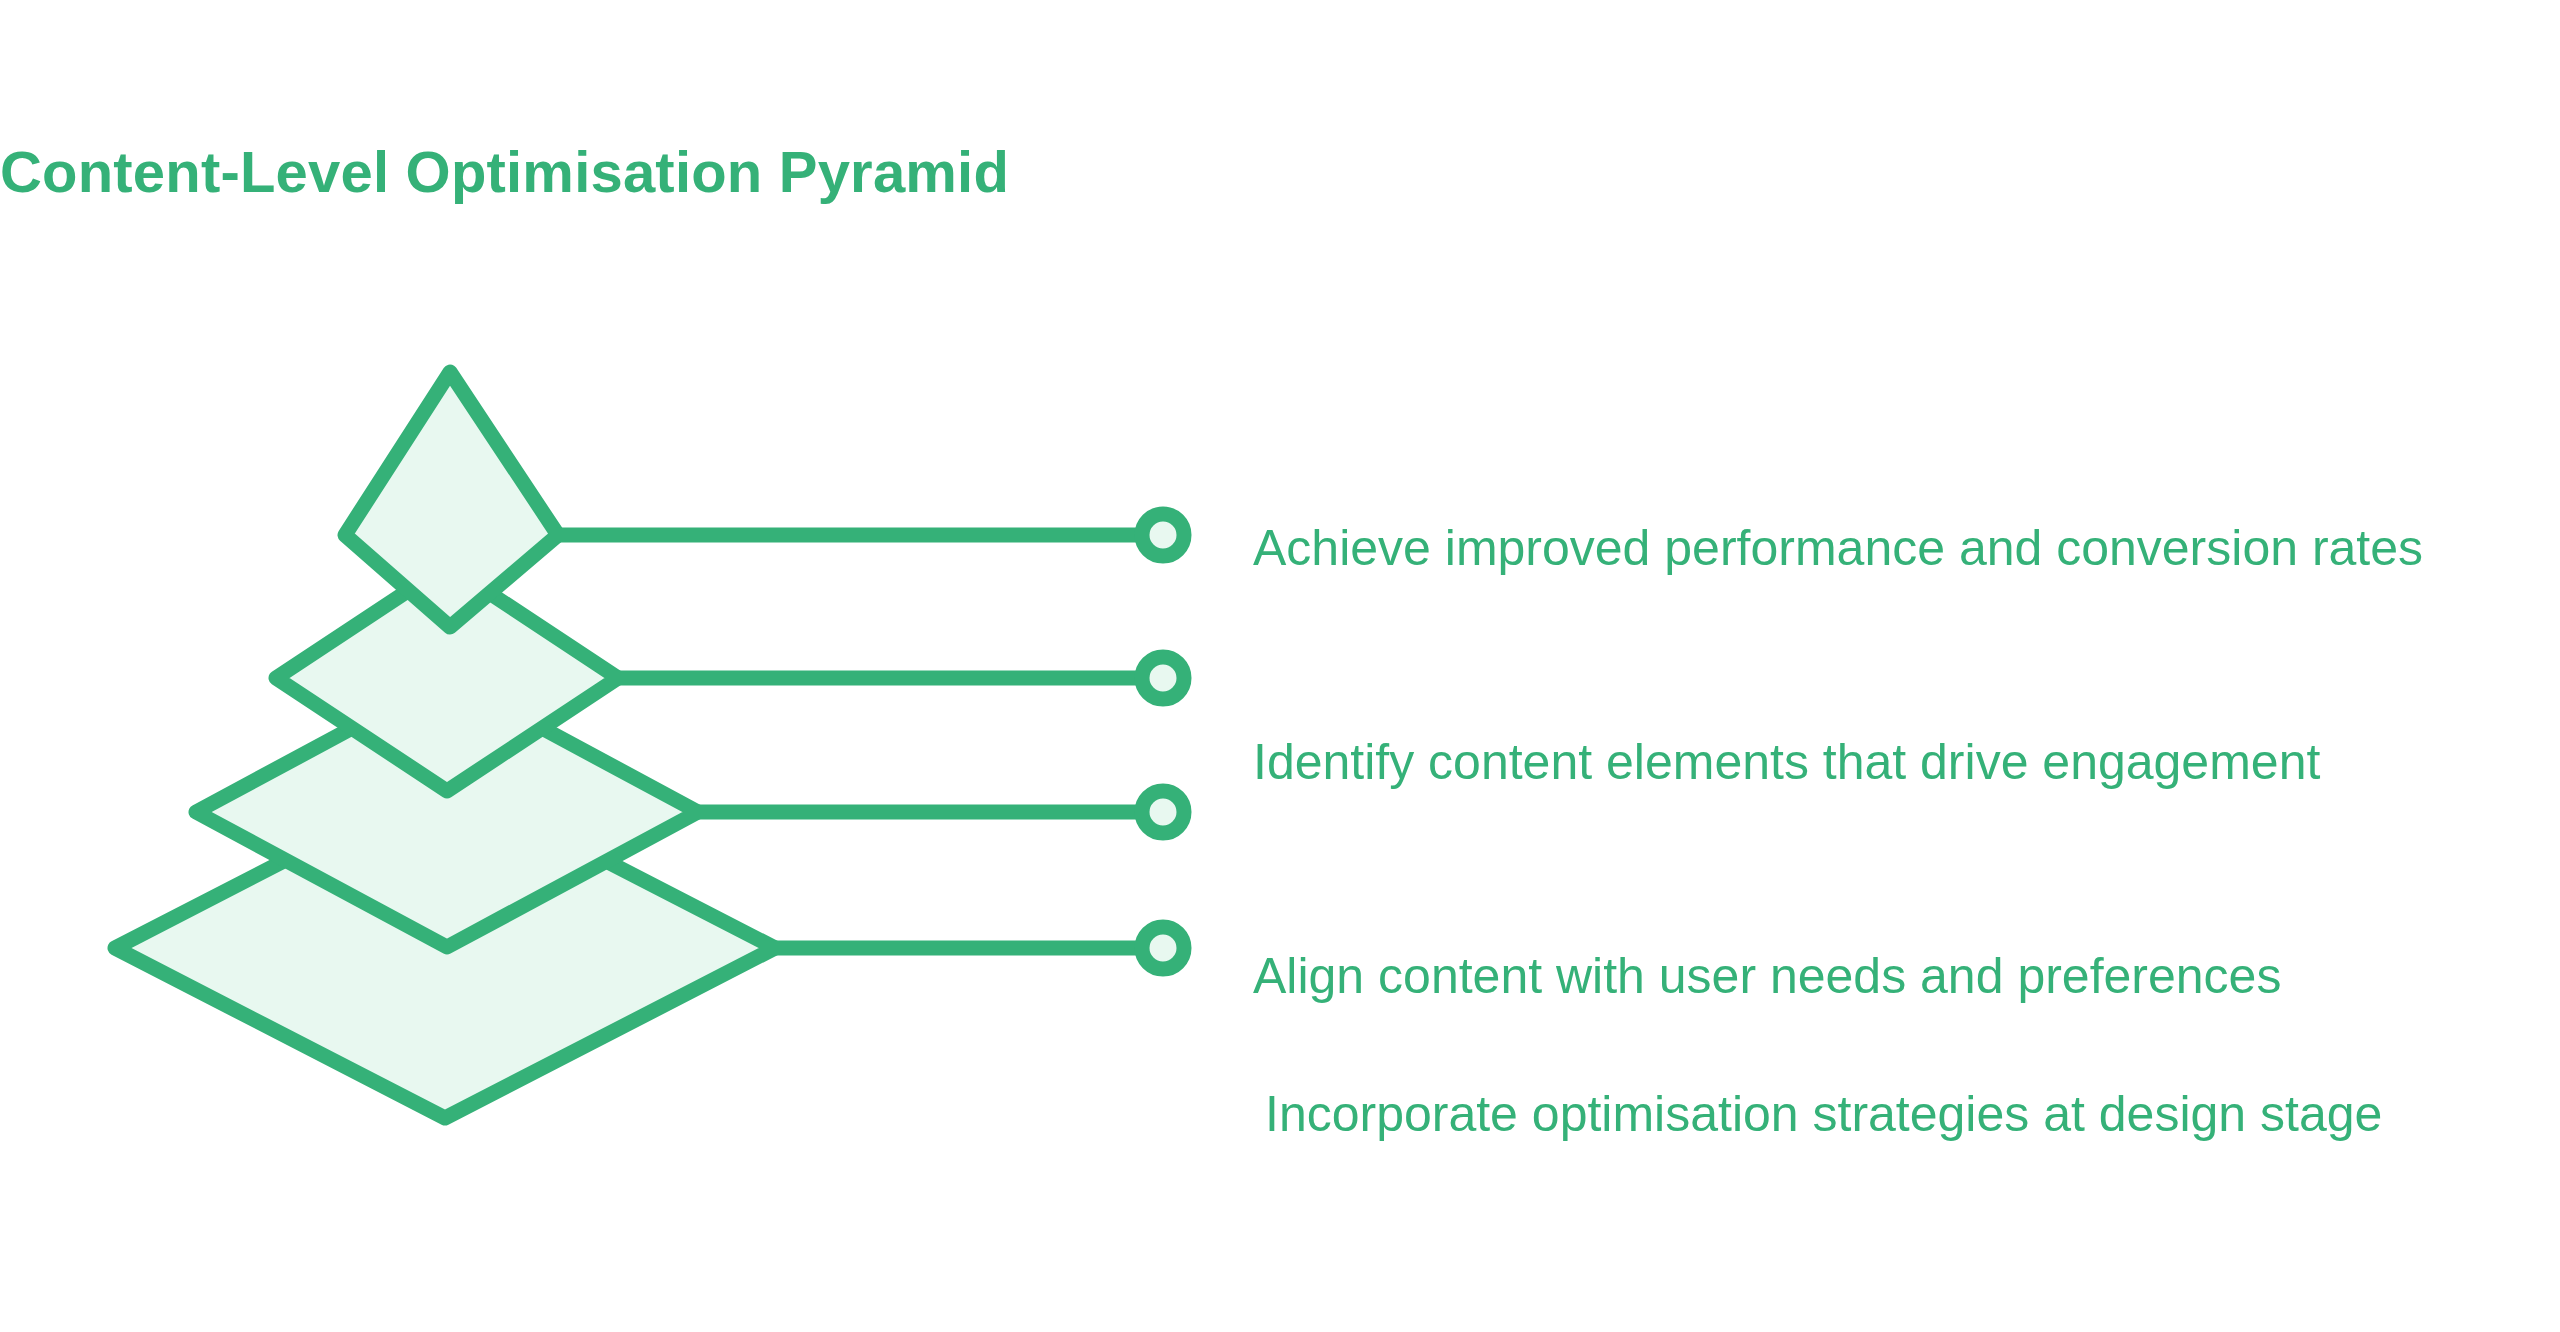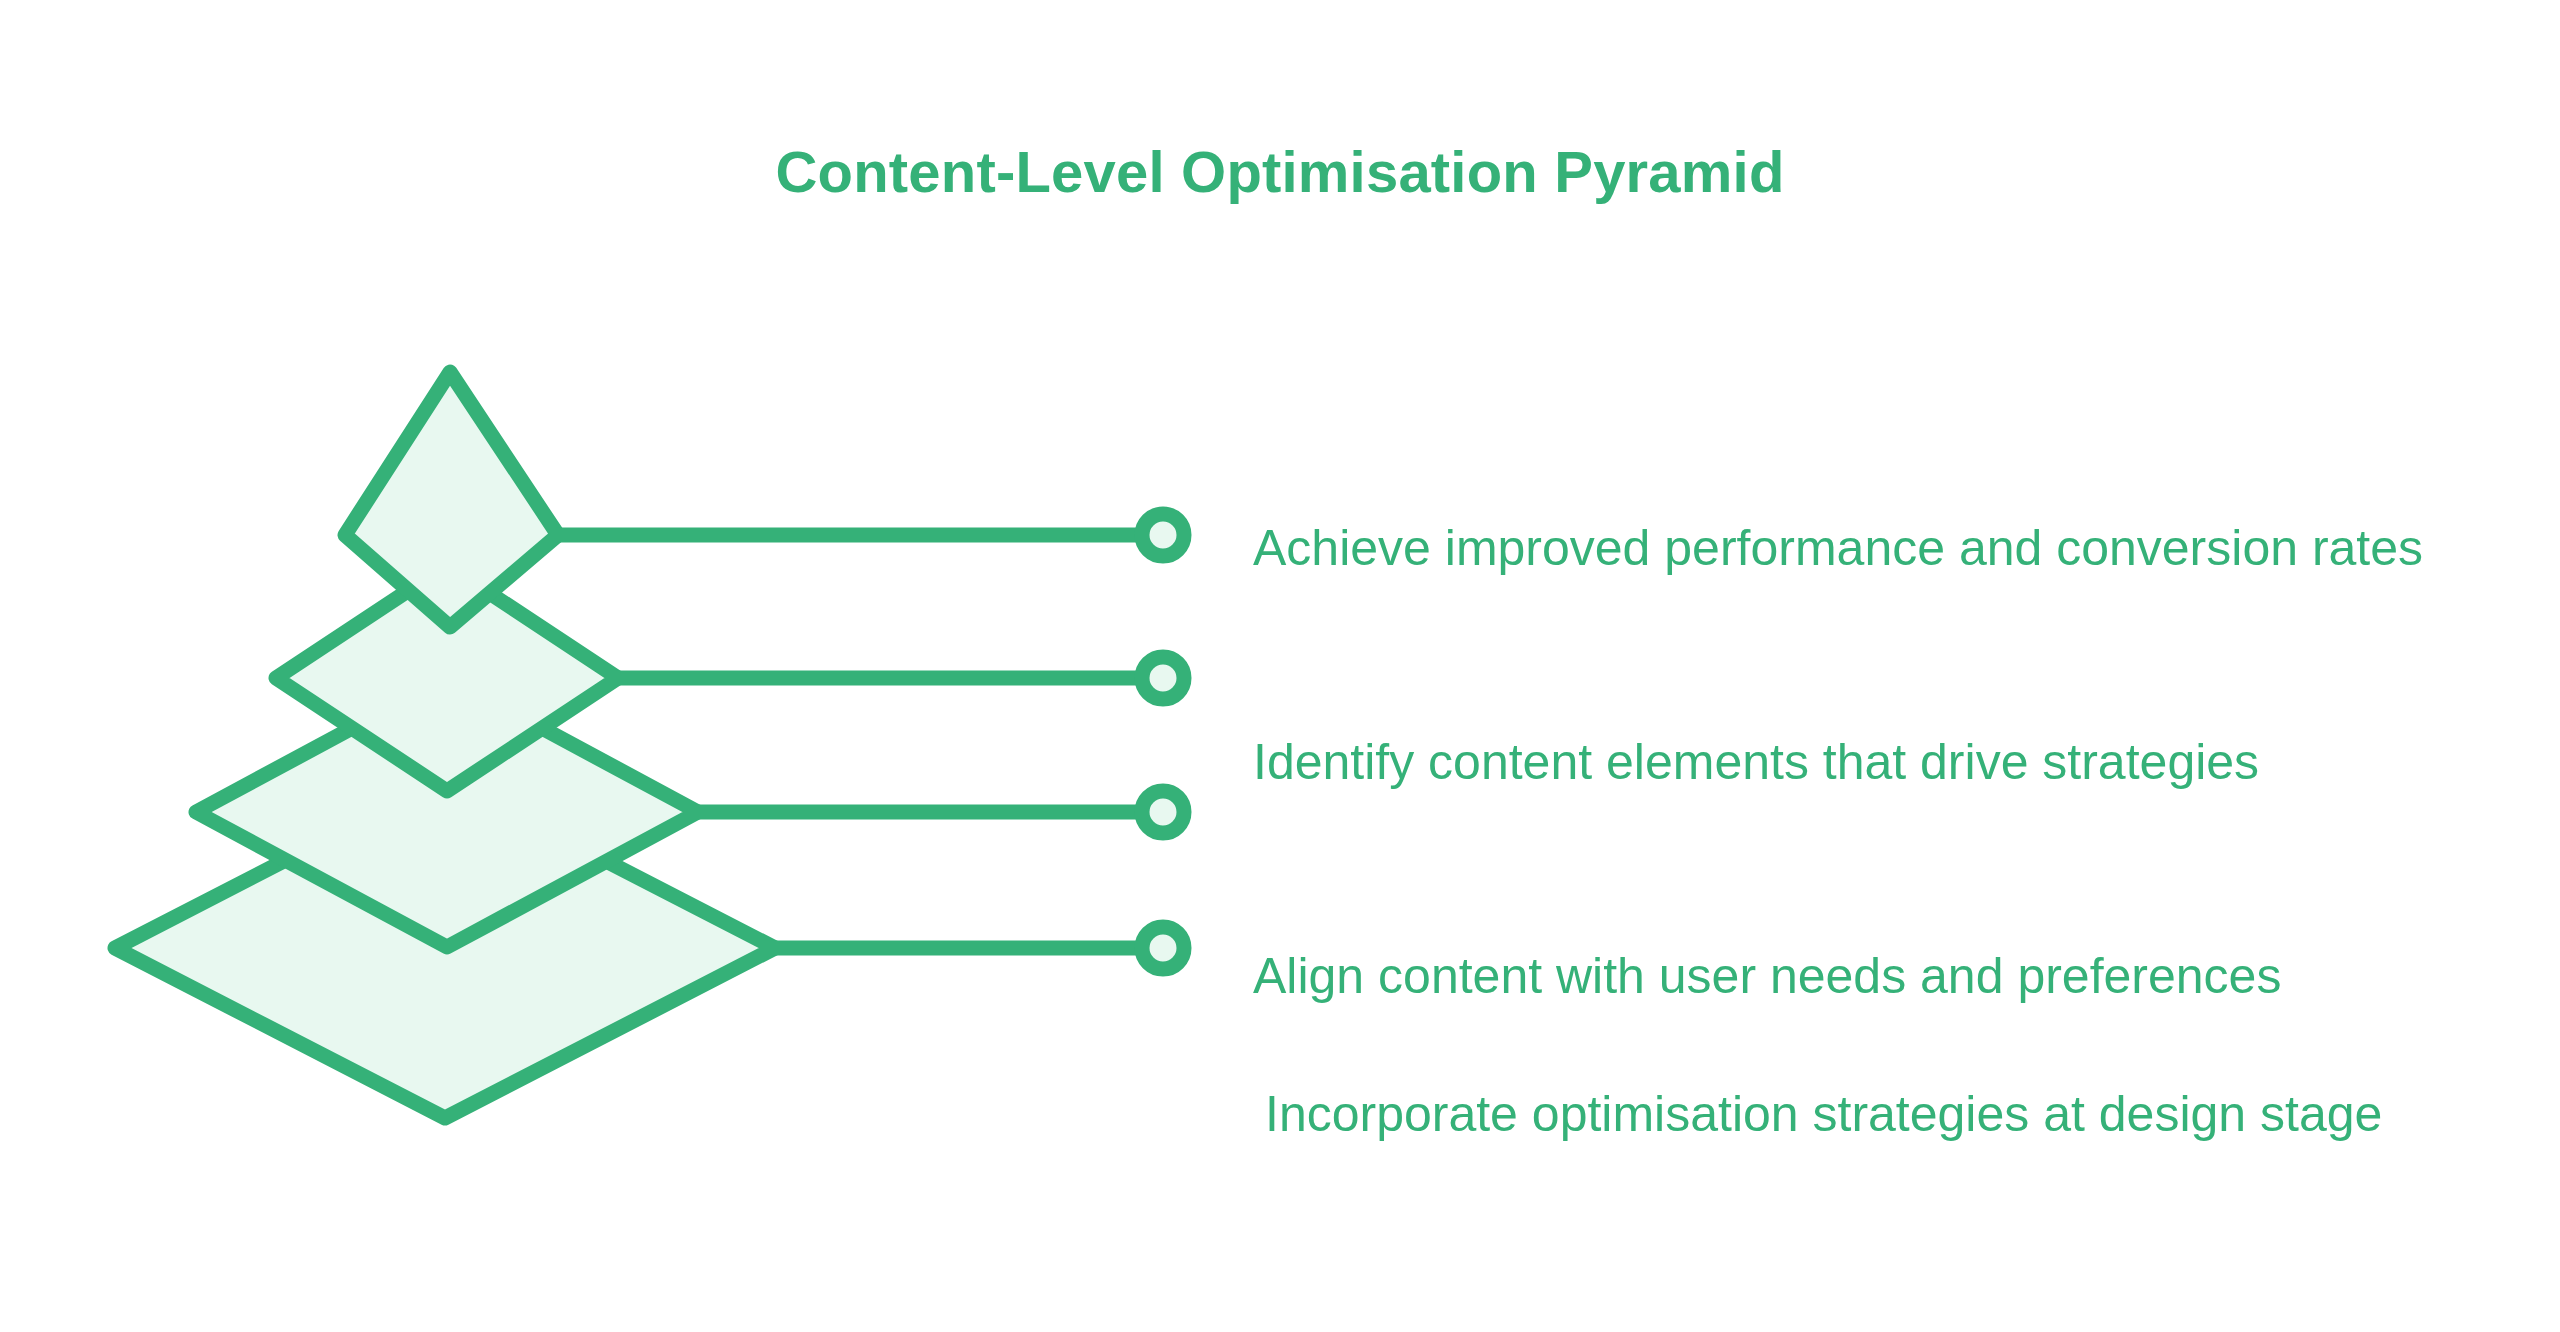--- a/index.html
+++ b/index.html
@@ -18,21 +18,20 @@
     position: relative;
     width: 2560px;
     height: 1332px;
     background: #ffffff;
   }
   .chart-title {
     position: absolute;
     left: 0;
     top: 140px;
     width: 2560px;
-    text-align: center;
     font-size: 58px;
     font-weight: bold;
     color: #35b178;
     letter-spacing: 0.2px;
     line-height: 1.1;
   }
   .pyramid-svg {
     position: absolute;
     left: 0;
     top: 0;
@@ -84,18 +83,18 @@
     <line x1="773" y1="948" x2="1160" y2="948" stroke="#35b178" stroke-width="15"></line>
 
     <circle cx="1163" cy="535" r="21" fill="#e8f8f0" stroke="#35b178" stroke-width="15"></circle>
     <circle cx="1163" cy="678" r="21" fill="#e8f8f0" stroke="#35b178" stroke-width="15"></circle>
     <circle cx="1163" cy="812" r="21" fill="#e8f8f0" stroke="#35b178" stroke-width="15"></circle>
     <circle cx="1163" cy="948" r="21" fill="#e8f8f0" stroke="#35b178" stroke-width="15"></circle>
   </svg>
 
   <div class="labels-layer">
     <div class="label-item l0">Achieve improved performance and conversion rates</div>
-    <div class="label-item l1">Identify content elements that drive strategies</div>
+    <div class="label-item l1">Identify content elements that drive engagement</div>
     <div class="label-item l2">Align content with user needs and preferences</div>
     <div class="label-item l3">Incorporate optimisation strategies at design stage</div>
   </div>
 
 </div>
 
 </body></html>

